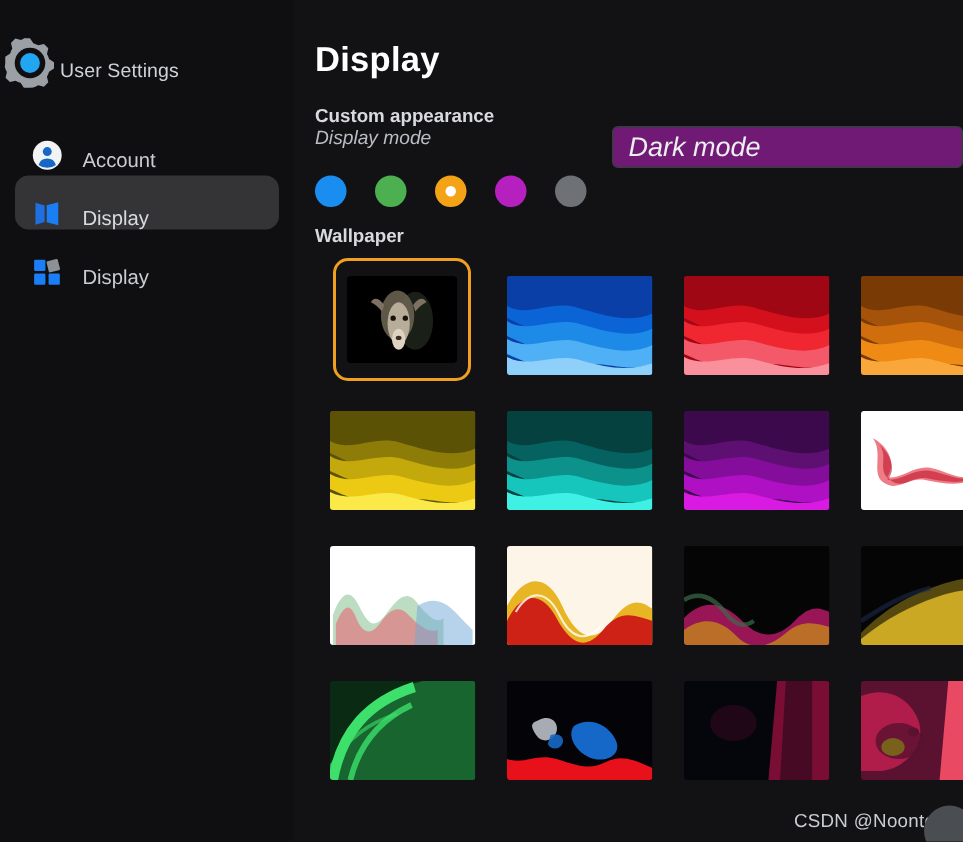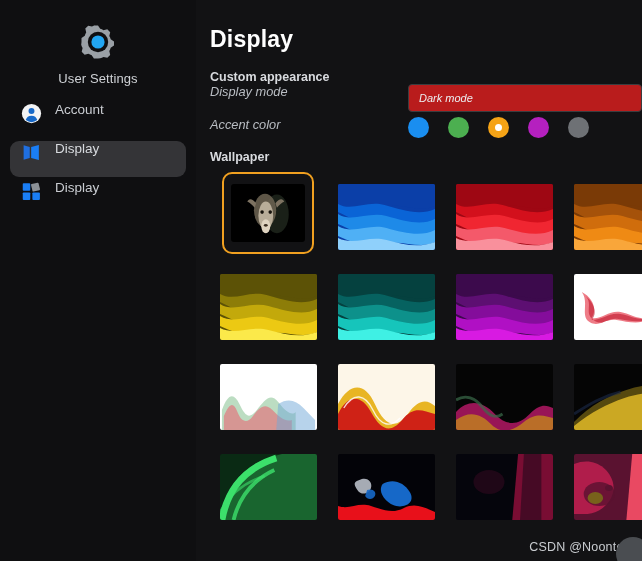--- a/index.html
+++ b/index.html
@@ -19,35 +19,34 @@
   
   #sidebar {
     width: 196px;
     flex: 0 0 196px;
     background: #0f0f11;
     padding-top: 14px;
     position: relative;
   }
   .brand {
     display: flex;
-    flex-direction: column;
     align-items: center;
     padding: 8px 0 14px 0;
   }
   .gear-wrap { width: 40px; height: 40px; }
   .brand-label {
     margin-top: 9px;
     font-size: 13px;
     color: #cfd2d6;
     letter-spacing: .1px;
   }
   .nav { padding: 2px 10px 0 10px; }
   .nav-item {
     display: flex;
-    align-items: flex-start;
+    align-items: flex-end;
     height: 36px;
     border-radius: 9px;
     padding: 0 10px;
     margin-bottom: 3px;
     cursor: pointer;
   }
   .nav-item.active { background: #343437; }
   .nav-ico {
     width: 22px; height: 22px;
     flex: 0 0 22px;
@@ -89,28 +88,28 @@
   }
   .row-label {
     width: 198px;
     flex: 0 0 198px;
     font-size: 12.8px;
     color: #b9bdc3;
   }
   .select {
     height: 28px;
     width: 400px;
-    background: #b91c1c;
+    background: #701a75;
     border: 1px solid #3a3d40;
     border-radius: 4px;
     display: flex;
     align-items: center;
     padding: 0 10px;
     color: #eceef0;
-    font-size: 11px;
+    font-size: 18px;
     cursor: pointer;
   }
   .swatches { display: flex; align-items: center; gap: 19px; }
   .swatch {
     width: 21px; height: 21px;
     border-radius: 50%;
     cursor: pointer;
     position: relative;
   }
   .swatch.selected::after {
@@ -240,21 +239,20 @@
     <div class="section-head">Custom appearance</div>
 
     <div class="row">
       <span class="row-label">Display mode</span>
       <div class="select">
         <span>Dark mode</span>
       </div>
     </div>
 
     <div class="row">
-      <span class="row-label">Accent color</span>
       <div class="swatches" id="swatches">
           <div class="swatch" style="background: rgb(26, 142, 240);"></div>
           <div class="swatch" style="background: rgb(76, 175, 80);"></div>
           <div class="swatch selected" style="background: rgb(245, 163, 22);"></div>
           <div class="swatch" style="background: rgb(181, 32, 191);"></div>
           <div class="swatch" style="background: rgb(110, 113, 117);"></div>
         </div>
     </div>
 
     <div class="section-head wallpaper-head">Wallpaper</div>

